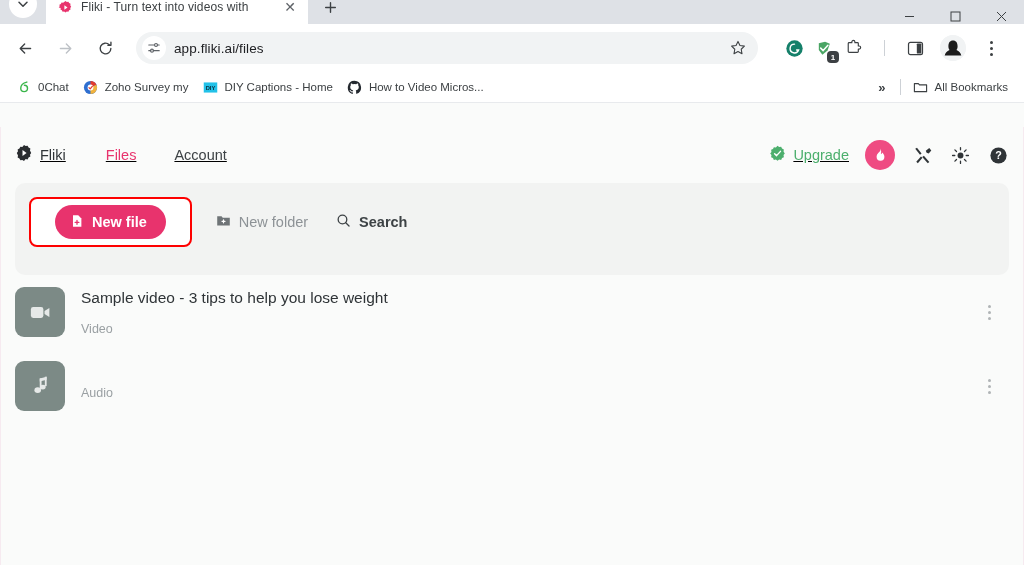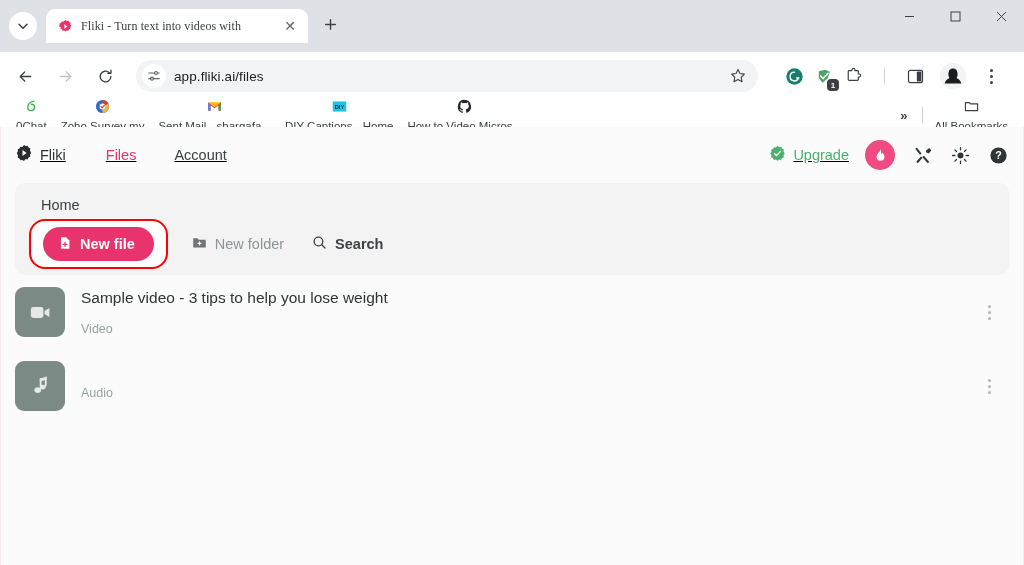--- a/index.html
+++ b/index.html
@@ -5,22 +5,22 @@
   * { margin:0; padding:0; box-sizing:border-box; }
   html, body {
     width:1024px; height:565px; overflow:hidden;
     font-family:"Liberation Sans", sans-serif;
     background:#fafbfa;
   }
   body { position:relative; }
 
   
   .chrome-top {
-    height:52px; background:#dee1e6;
-    display:flex; align-items:center; position:relative;font-family:Liberation Serif, serif;
+    height:24px; background:#dee1e6;
+    display:flex; align-items:flex-end; position:relative;
   }
   .tabstrip-left {
     width:46px; height:40px; display:flex; align-items:center; justify-content:center;
   }
   .tab-search-btn {
     width:28px; height:28px; border-radius:50%;
     display:flex; align-items:center; justify-content:center;
     background:#ffffff;
   }
   .tab {
@@ -91,21 +91,21 @@
   }
   .kebab-chrome { width:28px; height:28px; display:flex; align-items:center; justify-content:center; }
 
   
   .bookmarks {
     height:31px; background:#ffffff; display:flex; align-items:center;
     padding:0 8px 0 10px; gap:0; border-bottom:1px solid #e8eaed;
   }
   .bm {
     display:flex; align-items:center; gap:6px; padding:4px 8px 4px 6px;
-    border-radius:4px; white-space:nowrap;flex-direction:column;
+    border-radius:4px; white-space:nowrap;
   }
   .bm-icon { width:16px; height:16px; flex:0 0 16px; display:flex; align-items:center; justify-content:center;}
   .bm-label { font-size:11.5px; color:#3c4043; }
   .bm-spacer { flex:1; }
   .bm-overflow { padding:4px 8px; font-size:13px; color:#3c4043; font-weight:bold; }
 
   
   .page {
     position:absolute; top:127px; left:0; right:0; bottom:0;
     background:#fafbfa; border-left:1px solid #f6eaf0; border-right:1px solid #f6eaf0;
@@ -129,22 +129,22 @@
   .hdr-icon { width:22px; height:22px; display:flex; align-items:center; justify-content:center; }
 
   
   .toolbar-card {
     margin:0 14px; background:#f2f3f2; border-radius:10px;
     padding:14px 22px 18px 22px; height:92px; position:relative;
   }
   .breadcrumb { font-size:14.5px; color:#3d4245; margin-bottom:6px; padding-left:4px; }
   .toolbar-actions { display:flex; align-items:center; gap:0; }
   .newfile-wrap {
-    border:2.5px solid #fe0000; border-radius:16px; background:#ffffff;
-    padding:6px 12px; display:inline-flex; margin-left:-8px;
+    border:2.5px solid #fe0000; border-radius:8px; background:#ffffff;
+    padding:6px 24px; display:inline-flex; margin-left:-8px;
   }
   .btn-newfile {
     background:#e8336d; color:#ffffff; border:none; border-radius:20px;
     height:34px; padding:0 19px 0 15px; font-size:14.5px; font-weight:bold;
     display:flex; align-items:center; gap:8px; font-family:inherit;
   }
   .toolbar-item {
     display:flex; align-items:center; gap:8px; font-size:14.5px; margin-left:24px;
   }
   .toolbar-item.muted { color:#8d9296; }
@@ -310,31 +310,20 @@
     <span class="bm-icon">
       <svg width="15" height="15" viewBox="0 0 16 16">
           <circle cx="8" cy="8" r="7" fill="#2f6fd0"></circle>
           <path d="M8 1a7 7 0 0 1 6.3 4L8 8z" fill="#e23b2e"></path>
           <path d="M14.3 5A7 7 0 0 1 8 15V8z" fill="#f2b33d"></path>
           <circle cx="8" cy="8" r="3.1" fill="#fff"></circle>
           <path d="M6.4 8.1l1.3 1.3 2.4-2.8" fill="none" stroke="#e23b2e" stroke-width="1.3" stroke-linecap="round" stroke-linejoin="round"></path>
         </svg>
     </span>
     <span class="bm-label">Zoho Survey my</span>
-  </div>
-  <div class="bm">
-    <span class="bm-icon">
-      <svg width="15" height="15" viewBox="0 0 16 16">
-          <path d="M1.3 3.4v9.2h2.4V6.6L8 9.8l4.3-3.2v6h2.4V3.4L8 8.3z" fill="#ea4335"></path>
-          <path d="M1.3 3.4v9.2h2.4V6.6z" fill="#4285f4"></path>
-          <path d="M12.3 6.6v6h2.4V3.4z" fill="#34a853"></path>
-          <path d="M1.3 3.4L8 8.3l6.7-4.9z" fill="#fbbc05"></path>
-        </svg>
-    </span>
-    <span class="bm-label">Sent Mail - sharqafa...</span>
   </div>
   <div class="bm">
     <span class="bm-icon">
       <svg width="15" height="15" viewBox="0 0 16 16">
           <rect x="0.8" y="2.6" width="14.4" height="10.8" fill="#22c1e8"></rect>
           <text x="8" y="10.3" font-family="Liberation Sans, sans-serif" font-size="6.2" font-weight="bold" fill="#0b2b3a" text-anchor="middle">DIY</text>
         </svg>
     </span>
     <span class="bm-label">DIY Captions - Home</span>
   </div>
@@ -409,21 +398,20 @@
       <div class="hdr-icon">
         <svg width="19" height="19" viewBox="0 0 22 22">
           <circle cx="11" cy="11" r="9.4" fill="#2f3437"></circle>
           <text x="11" y="15.6" font-family="Liberation Sans, sans-serif" font-size="12.5" font-weight="bold" fill="#ffffff" text-anchor="middle">?</text>
         </svg>
       </div>
     </div>
   </div>
 
   <div class="toolbar-card">
-    <div class="breadcrumb">Home</div>
     <div class="toolbar-actions">
       <div class="newfile-wrap">
         <button class="btn-newfile">
           <span>
             <svg width="14" height="14" viewBox="0 0 16 16">
               <path d="M3.4 1.4h6L13 5v9.6H3.4z" fill="#ffffff"></path>
               <path d="M8 7.3v4.4M5.8 9.5h4.4" stroke="#e8336d" stroke-width="1.5" stroke-linecap="round"></path>
             </svg>
           </span>
           <span>New file</span>

